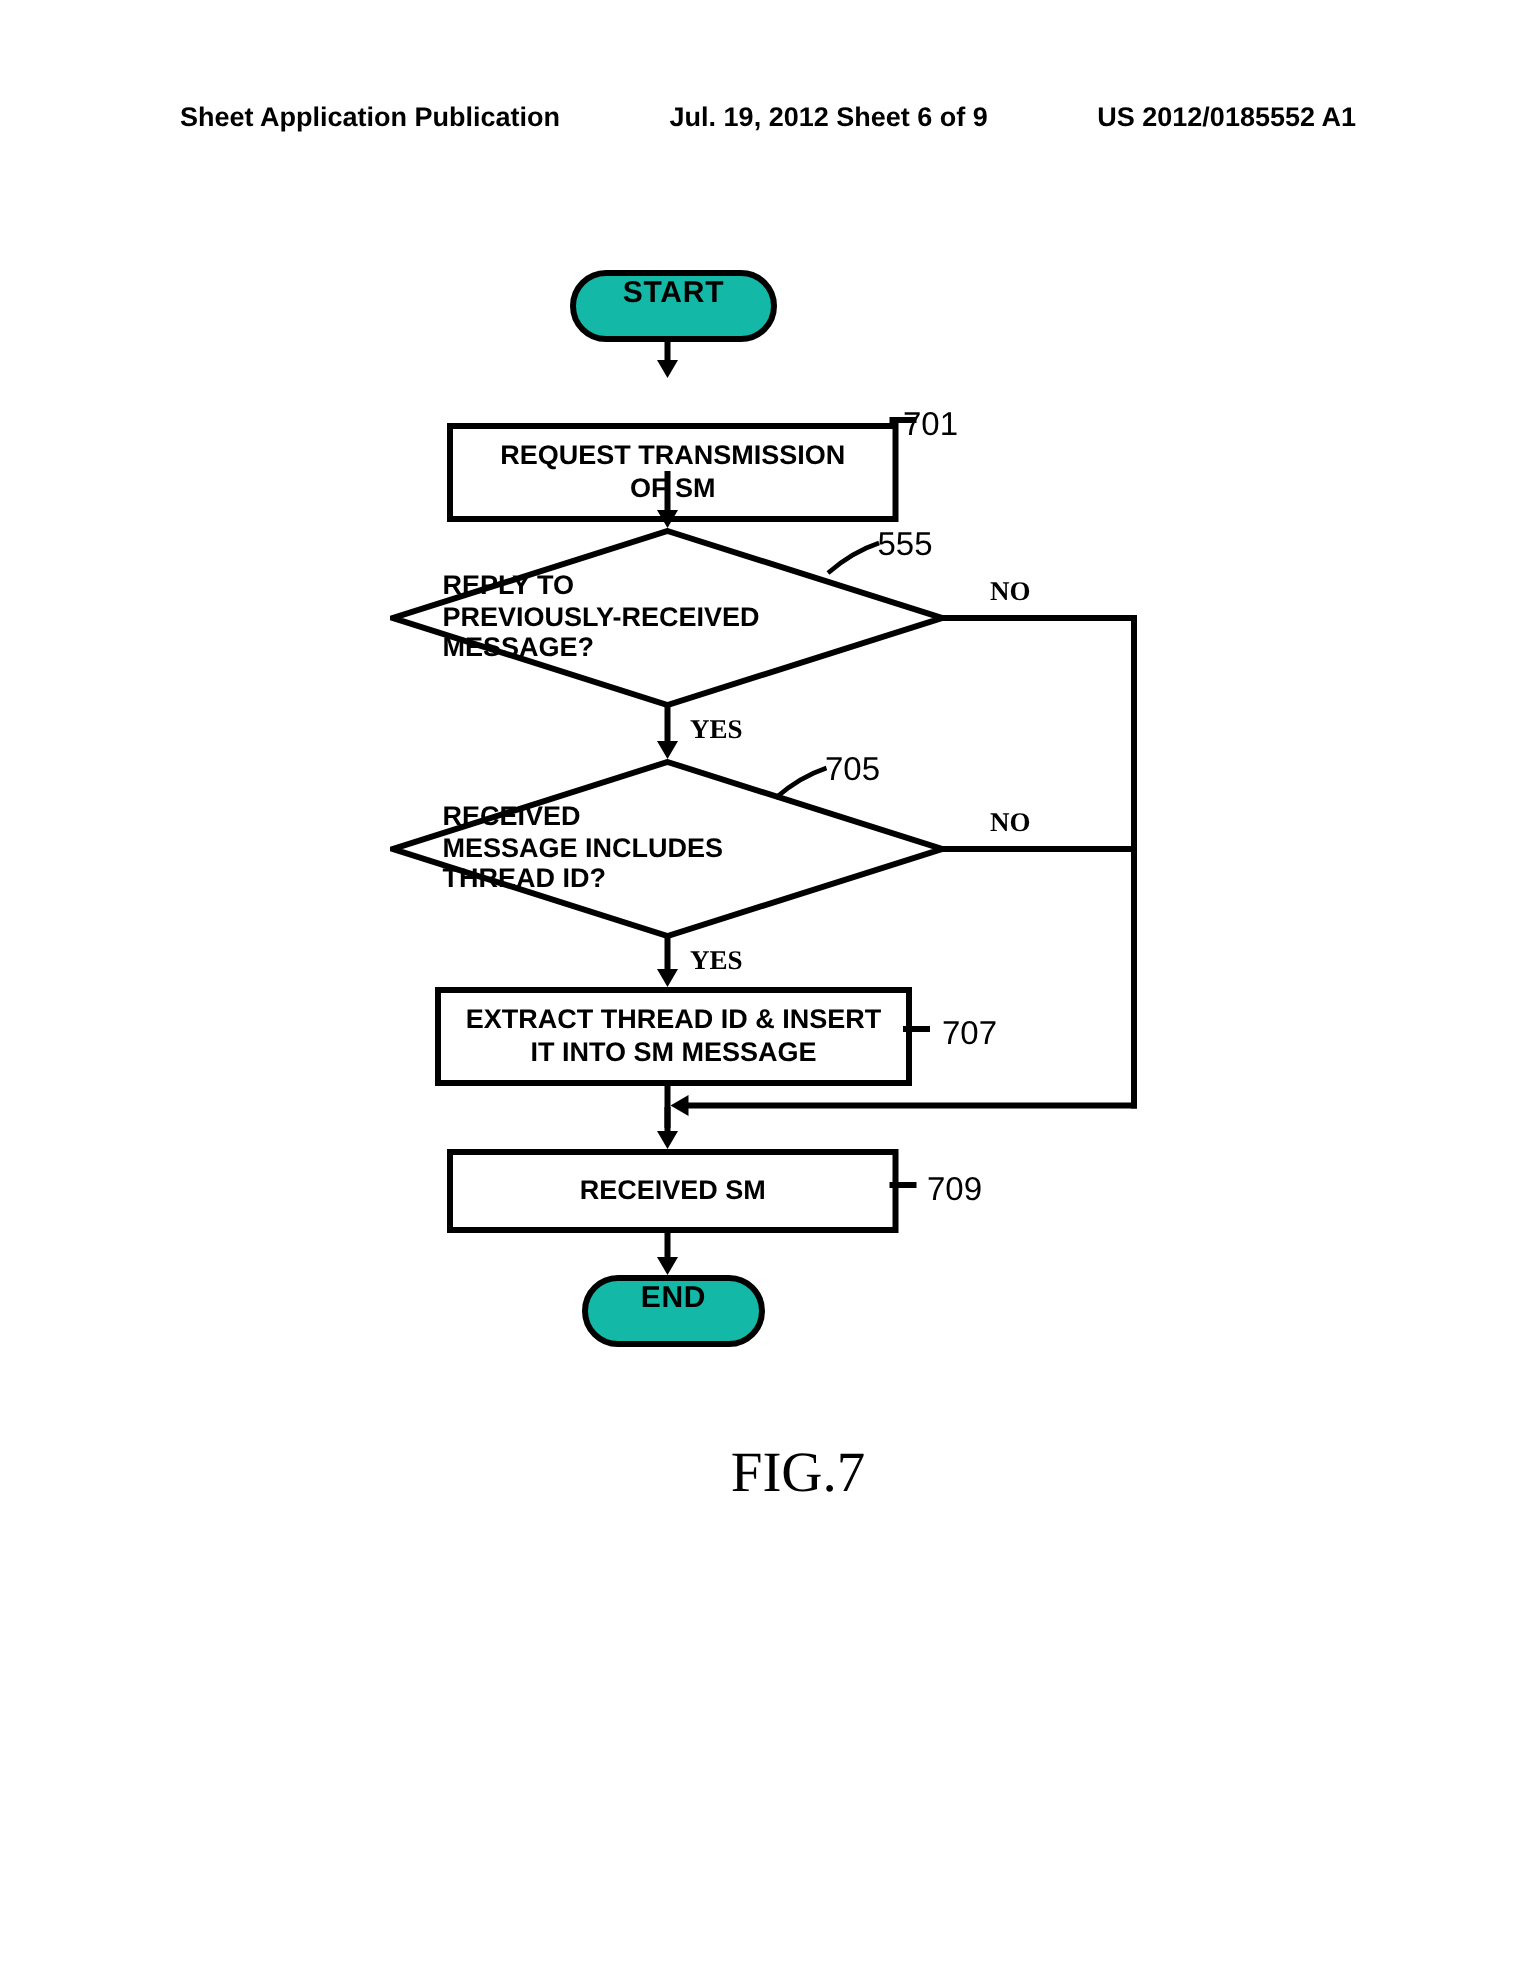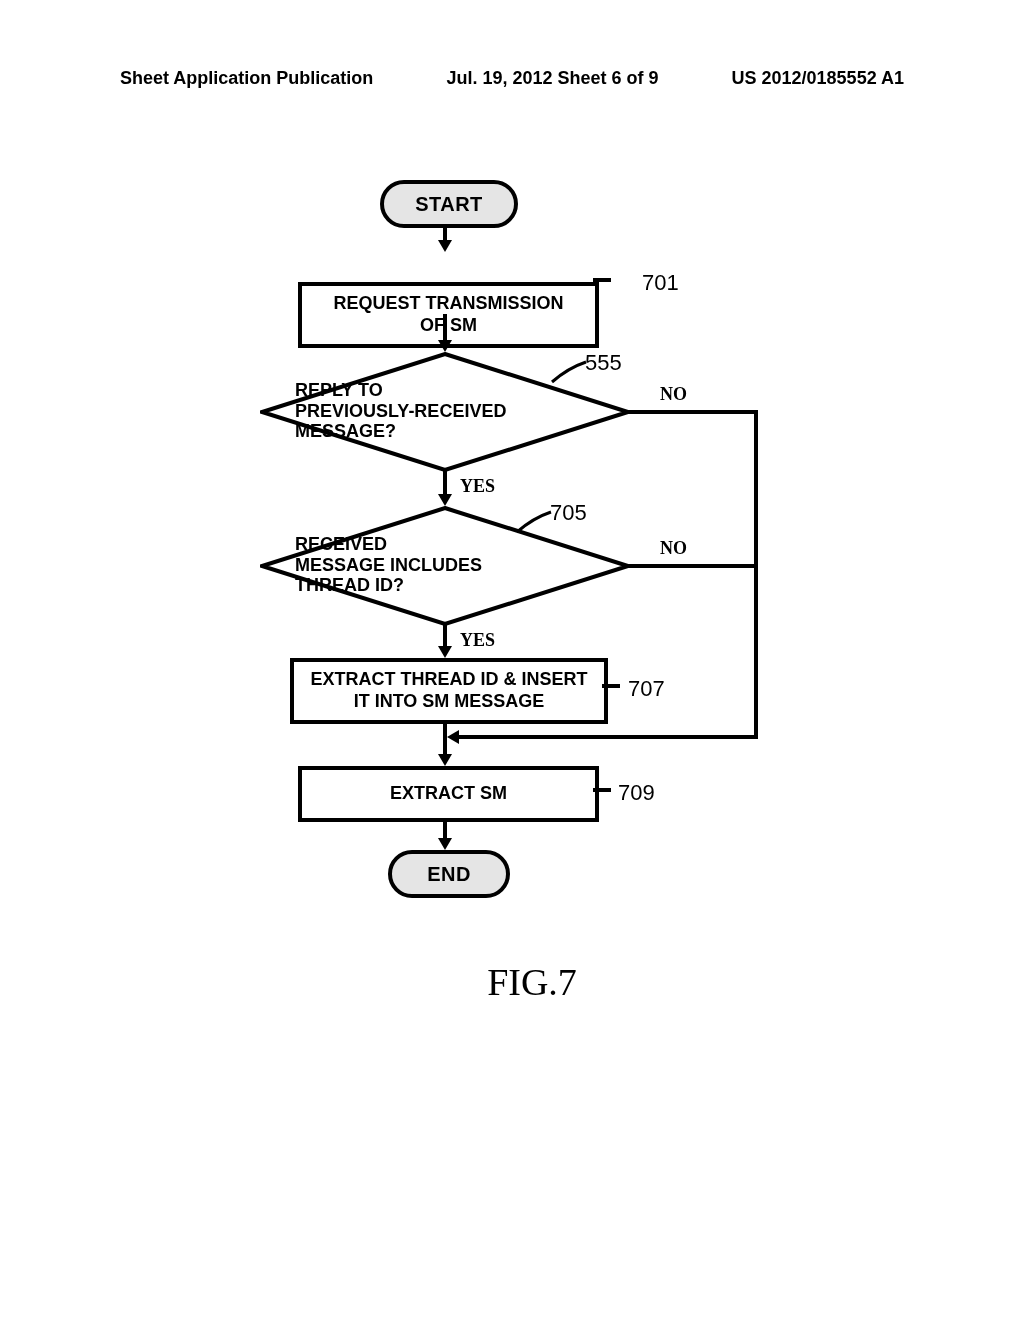--- a/index.html
+++ b/index.html
@@ -36,26 +36,25 @@
       text-align: center;
       font-family: 'Times New Roman', serif;
       font-size: 38px;
       margin-left: 20px;
     }
     
     .terminal {
       position: absolute;
       border: 4px solid #000;
       border-radius: 28px;
-      background: #e5e5e5;
+      background: #14b8a6;
       font-weight: bold;
       font-size: 20px;
       text-align: center;
       display: flex;
-      align-items: center;
       justify-content: center;
       font-family: Arial, sans-serif;
       letter-spacing: 0.5px;
     }
     
     .process {
       position: absolute;
       border: 4px solid #000;
       background: #fff;
       font-weight: bold;
@@ -142,21 +141,21 @@
   </div>
 
   <div class="vline" style="left:213px; top:44px; height:18px;"></div>
   <div class="arrow-head down" style="left:208px; top:60px;"></div>
 
   <div class="process" style="left:68px; top:63px; width:293px; height:58px;margin-top:39px;">
     <span style="white-space:pre-line;">REQUEST TRANSMISSION
 OF SM</span>
   </div>
   <div class="tick" style="left:363px; top:98px;"></div>
-  <span class="ref-label" style="left:412px; top:90px;text-align:right;">701</span>
+  <span class="ref-label" style="left:372px; top:90px;text-align:right;">701</span>
 
   <div class="vline" style="left:213px; top:134px; height:28px;"></div>
   <div class="arrow-head down" style="left:208px; top:160px;"></div>
 
   <svg class="diamond" style="left:30px; top:172px;" width="370" height="120">
     <polygon points="185,2 368,60 185,118 2,60" fill="#fff" stroke="#000" stroke-width="4"></polygon>
   </svg>
   <div class="diamond-text" style="left:65px; top:200px; width:300px;">
     <span style="white-space:pre-line;">REPLY TO
 PREVIOUSLY-RECEIVED
@@ -207,21 +206,21 @@
   <div class="vline" style="left:213px; top:540px; height:32px;"></div>
 
   <div class="hline" style="left:228px; top:555px; width:300px;"></div>
   <div class="vline" style="left:524px; top:528px; height:31px;"></div>
   <div class="arrow-head left" style="left:217px; top:550px;"></div>
 
   <div class="vline" style="left:213px; top:558px; height:18px;"></div>
   <div class="arrow-head down" style="left:208px; top:574px;"></div>
 
   <div class="process" style="left:68px; top:586px; width:293px; height:48px;">
-    <span>EXTRACT SM</span>
+    <span>RECEIVED SM</span>
   </div>
   <div class="tick" style="left:363px; top:608px;"></div>
   <span class="ref-label" style="left:388px; top:600px;">709</span>
 
   <div class="vline" style="left:213px; top:638px; height:22px;"></div>
   <div class="arrow-head down" style="left:208px; top:658px;"></div>
 
   <div class="terminal" style="left:158px; top:670px; width:114px; height:40px;">
     <span>END</span>
   </div>

